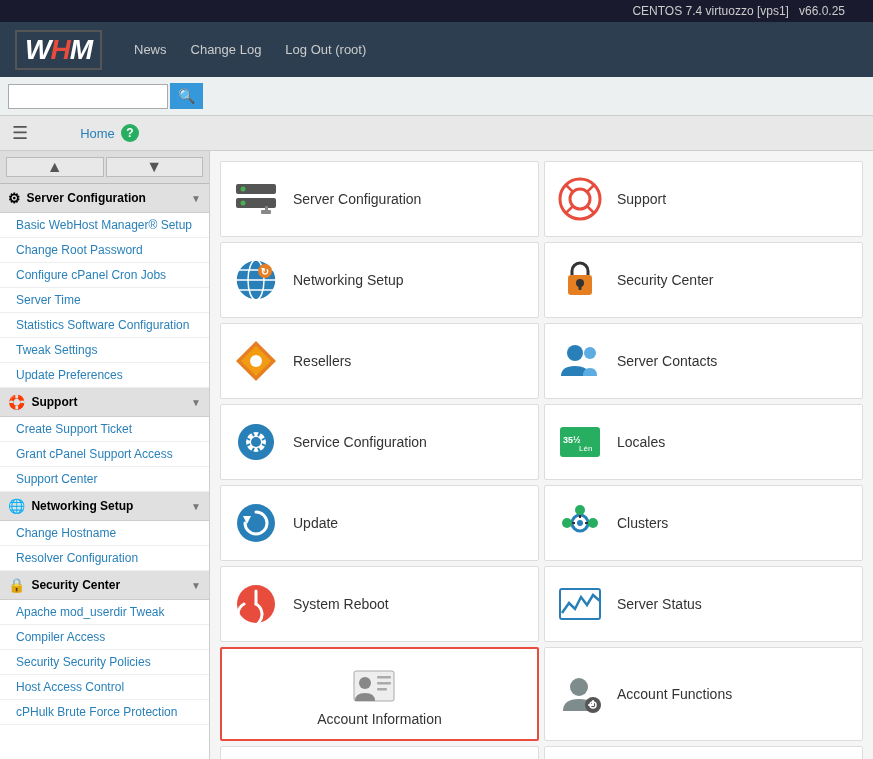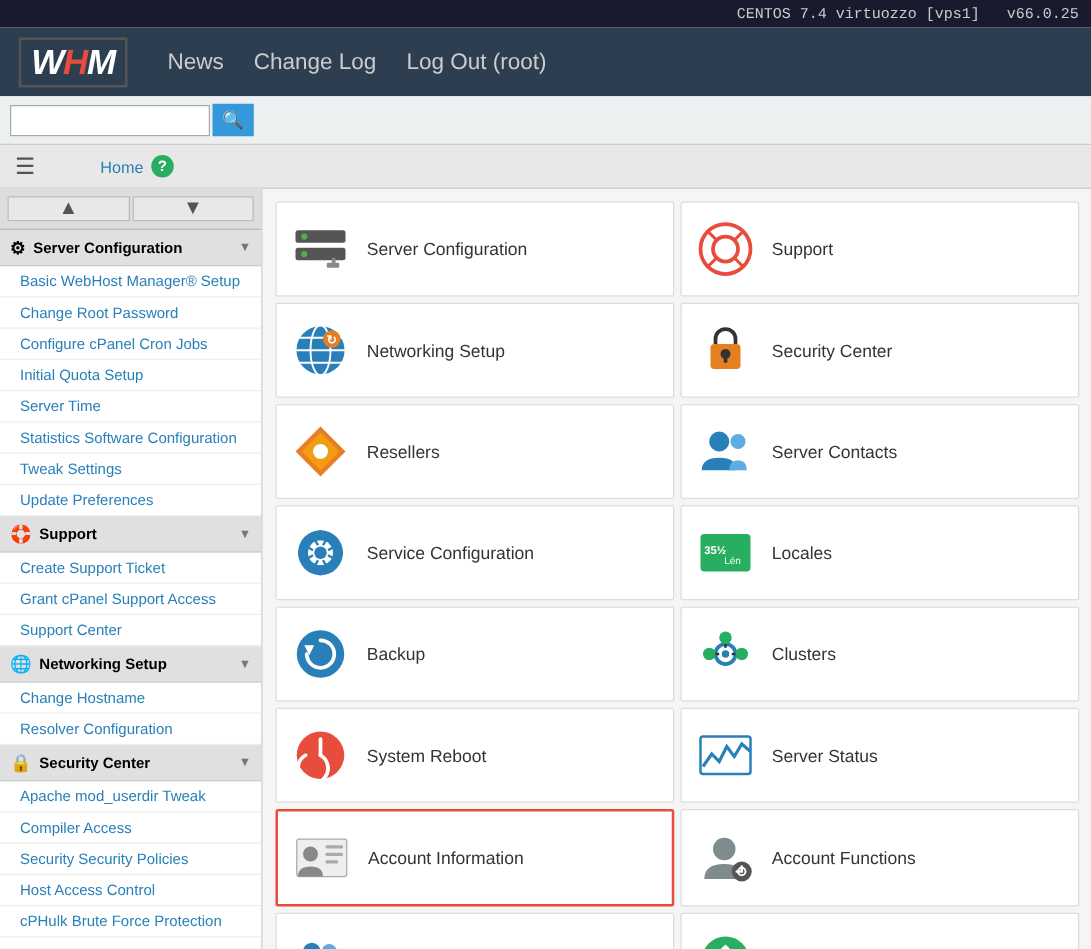--- a/index.html
+++ b/index.html
@@ -4,22 +4,21 @@
   <style>
     * { box-sizing: border-box; margin: 0; padding: 0; }
     body { font-family: Arial, sans-serif; font-size: 13px; background: #f0f0f0; width: 873px; height: 759px; overflow: hidden; }
 
     
     .top-bar {
       background: #1a1a2e;
       color: #ccc;
       font-size: 12px;
       text-align: right;
-      padding: 4px 10px;
-      font-family: Liberation Mono, monospace;
+      padding: 4px 28px;
     }
 
     
     .header {
       background: #2c3e50;
       display: flex;
       align-items: center;
       padding: 12px 15px;
       height: 55px;
     }
@@ -32,21 +31,21 @@
       margin-right: 20px;
       border: 2px solid #555;
       padding: 2px 8px;
       letter-spacing: -1px;
     }
     .logo span { color: #e74c3c; }
     .nav-link {
       color: #ccc;
       text-decoration: none;
       margin: 0 12px;
-      font-size: 18px;
+      font-size: 13px;
       cursor: pointer;
     }
 
     
     .search-bar {
       background: #ecf0f1;
       padding: 6px 8px;
       display: flex;
       align-items: center;
       border-bottom: 1px solid #ccc;
@@ -176,20 +175,21 @@
       align-items: center;
       padding: 12px 10px;
       background: white;
       border: 1px solid #ddd;
       cursor: pointer;
       border-radius: 2px;
     }
     .grid-item.highlighted {
       border: 2px solid #e74c3c;
       background: white;
+      flex-direction: column;
     }
 
     .grid-item-icon {
       width: 50px;
       height: 50px;
       margin-right: 12px;
       flex-shrink: 0;
       display: flex;
       align-items: center;
       justify-content: center;
@@ -243,21 +243,20 @@
     <div class="sidebar-section-header">
       <div class="sidebar-section-left">
         <span class="section-icon">⚙</span>
         <span>Server Configuration</span>
       </div>
       <span class="chevron">▼</span>
     </div>
     <div class="sidebar-item">Basic WebHost Manager® Setup</div>
     <div class="sidebar-item">Change Root Password</div>
     <div class="sidebar-item">Configure cPanel Cron Jobs</div>
-    <div class="sidebar-item">Initial Quota Setup</div>
     <div class="sidebar-item">Server Time</div>
     <div class="sidebar-item">Statistics Software Configuration</div>
     <div class="sidebar-item">Tweak Settings</div>
     <div class="sidebar-item">Update Preferences</div>
 
     <div class="sidebar-section-header">
       <div class="sidebar-section-left">
         <span class="section-icon">🛟</span>
         <span>Support</span>
       </div>
@@ -398,21 +397,21 @@
       </div>
 
       <div class="grid-item">
         <div class="grid-item-icon">
           <svg width="46" height="46" viewBox="0 0 46 46">
             <circle cx="23" cy="23" r="19" fill="#2980b9"></circle>
             <path d="M23 12 A11 11 0 1 1 12 23" fill="none" stroke="white" stroke-width="3" stroke-linecap="round"></path>
             <polygon points="10,16 14,24 18,16" fill="white"></polygon>
           </svg>
         </div>
-        <span class="grid-item-label">Backup</span>
+        <span class="grid-item-label">Update</span>
       </div>
 
       <div class="grid-item">
         <div class="grid-item-icon">
           <svg width="46" height="46" viewBox="0 0 46 46">
             <circle cx="23" cy="23" r="8" fill="none" stroke="#2980b9" stroke-width="3"></circle>
             <circle cx="23" cy="23" r="3" fill="#2980b9"></circle>
             <circle cx="10" cy="23" r="5" fill="#27ae60"></circle>
             <circle cx="36" cy="23" r="5" fill="#27ae60"></circle>
             <circle cx="23" cy="10" r="5" fill="#27ae60"></circle>

